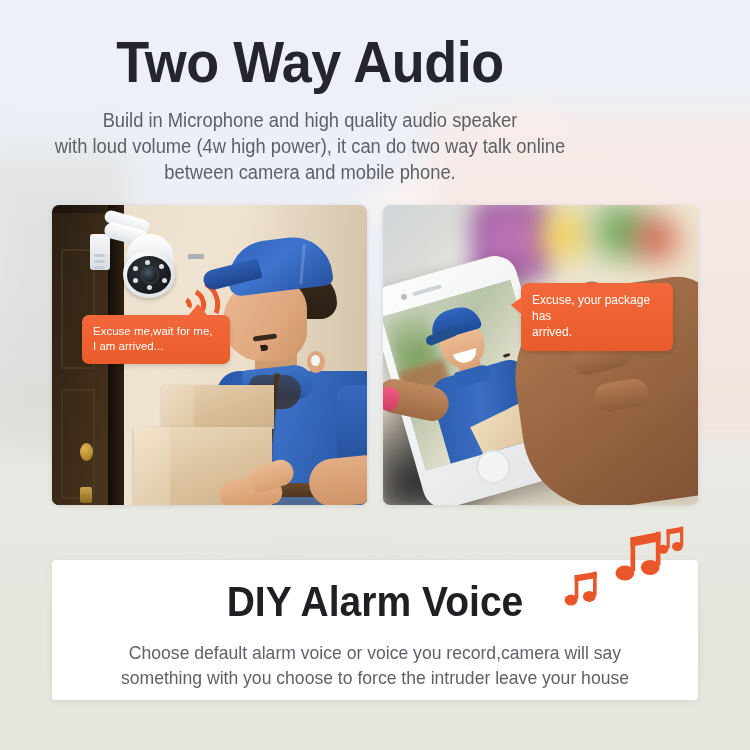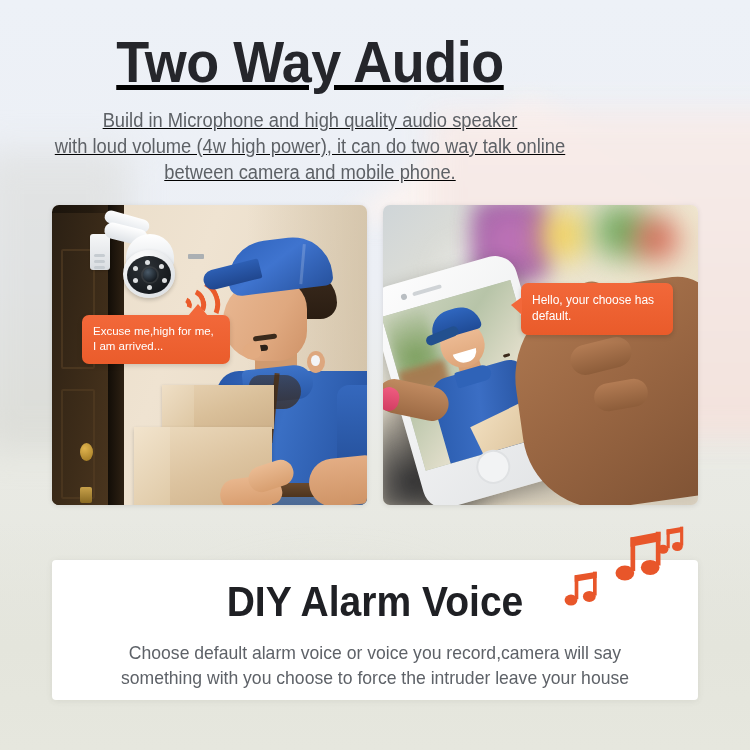--- a/index.html
+++ b/index.html
@@ -37,21 +37,21 @@
     position:absolute; left:120px; bottom:-60px; width:420px; height:260px;
     background:radial-gradient(ellipse at center,#dcded0 0%,rgba(222,224,210,0) 70%);
     filter:blur(16px);
   }
   .bg-bottom {
     position:absolute; left:0; bottom:0; width:100%; height:230px;
     background:linear-gradient(rgba(228,229,219,0) 0%, #e4e5dc 55%, #e6e7de 100%);
   }
 
   
-  .header { position:absolute; top:0; left:0; width:620px; text-align:center; z-index:5;text-decoration:underline; }
+  .header { position:absolute; top:0; left:0; width:620px; text-align:center; z-index:5; }
   .title {
     margin-top:28px;
     font-size:58px; font-weight:bold; color:#25262b;
     letter-spacing:-0.5px;
     transform:scaleX(.93); transform-origin:center;
   }
   .subtitle {
     margin-top:12px;
     font-size:19.5px; line-height:26px; color:#5d6166;
     transform:scaleX(.94); transform-origin:center;
@@ -411,21 +411,21 @@
         <div class="fold"></div>
       </div>
     <div class="box-main">
         <div class="fold"></div>
       </div>
     <div class="hand1"></div>
     <div class="hand2"></div>
 
     <div class="bubble-l">
       <div class="tail"></div>
-      <div>Excuse me,high for me,</div>
+      <div>Excuse me,wait for me,</div>
       <div>I am arrived...</div>
     </div>
   </div>
 
   <div class="panel">
     <div class="r-bg"></div>
     <div class="r-blur5"></div>
     <div class="r-blur1"></div>
     <div class="r-blur2"></div>
     <div class="r-blur3"></div>
@@ -460,22 +460,22 @@
     <div class="hand-big"></div>
     <div class="finger f1"></div>
     <div class="finger f2"></div>
     <div class="finger f3"></div>
     <div class="nail n1"></div>
     <div class="thumb-l"></div>
     <div class="nail2"></div>
 
     <div class="bubble-r">
       <div class="tail-l"></div>
-      <div>Hello, your choose has</div>
-      <div>default.</div>
+      <div>Excuse, your package has</div>
+      <div>arrived.</div>
     </div>
   </div>
 </div>
 
 <div class="bottom-card">
   <div class="diy-title">DIY Alarm Voice</div>
   <div class="diy-sub">
     <div>Choose default alarm voice or voice you record,camera will say</div>
     <div>something with you choose to force the intruder leave your house</div>
   </div>

